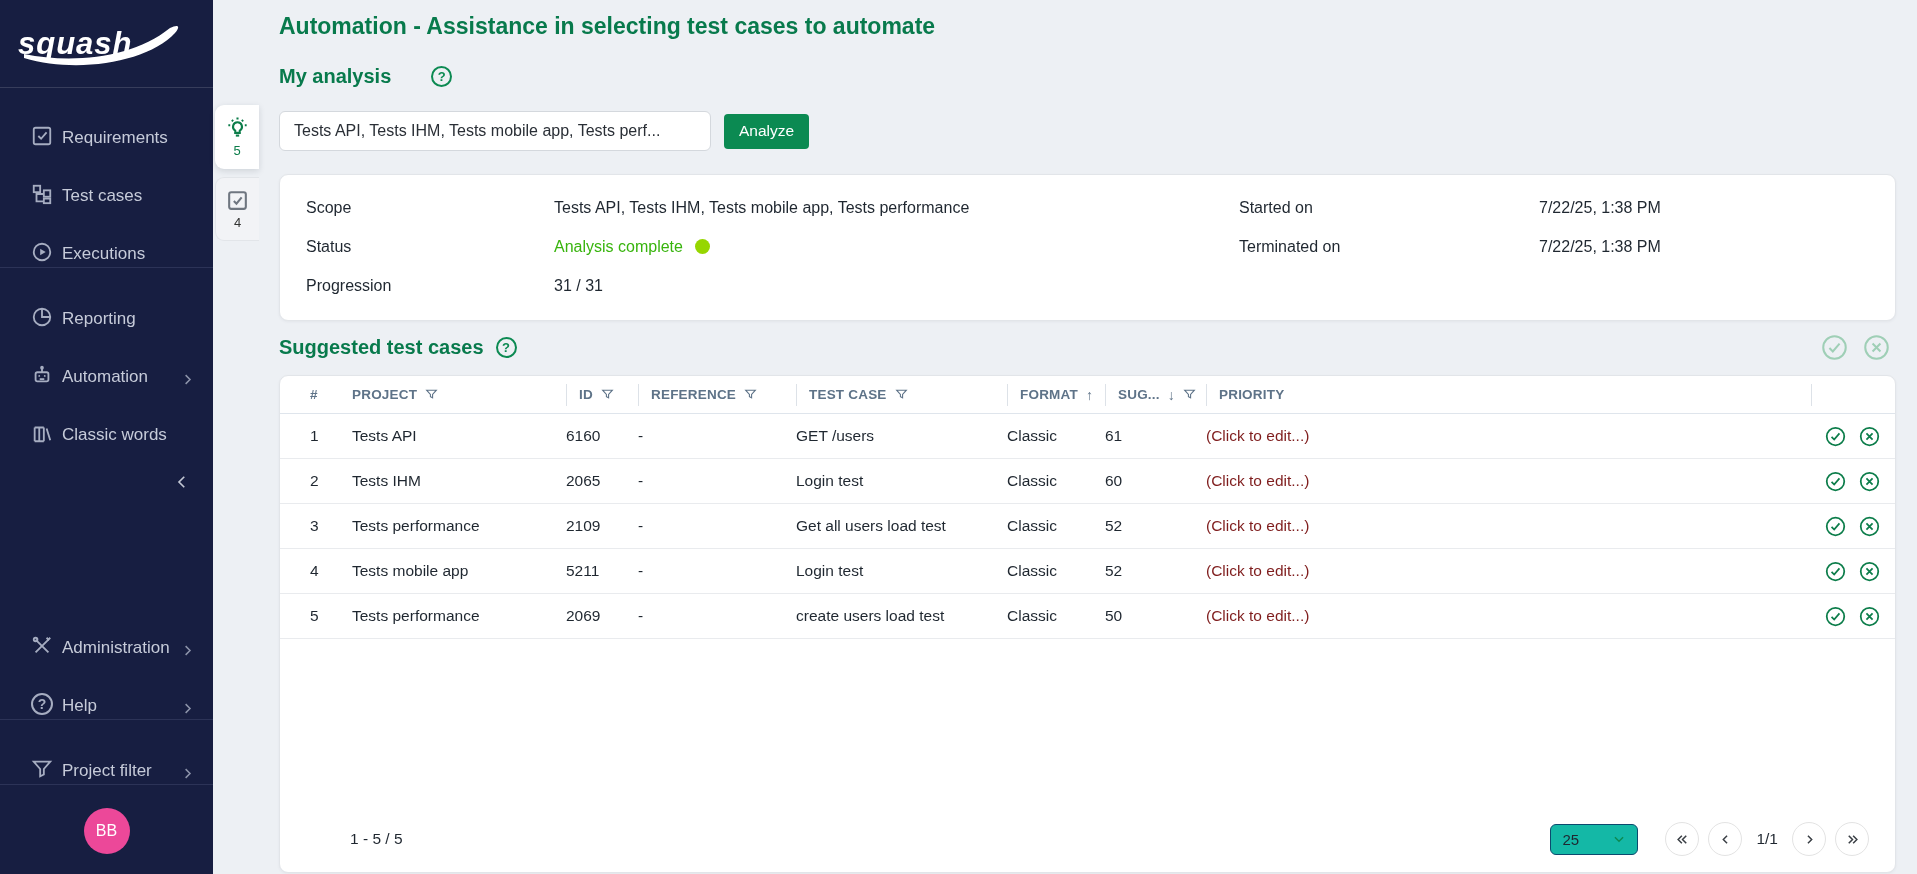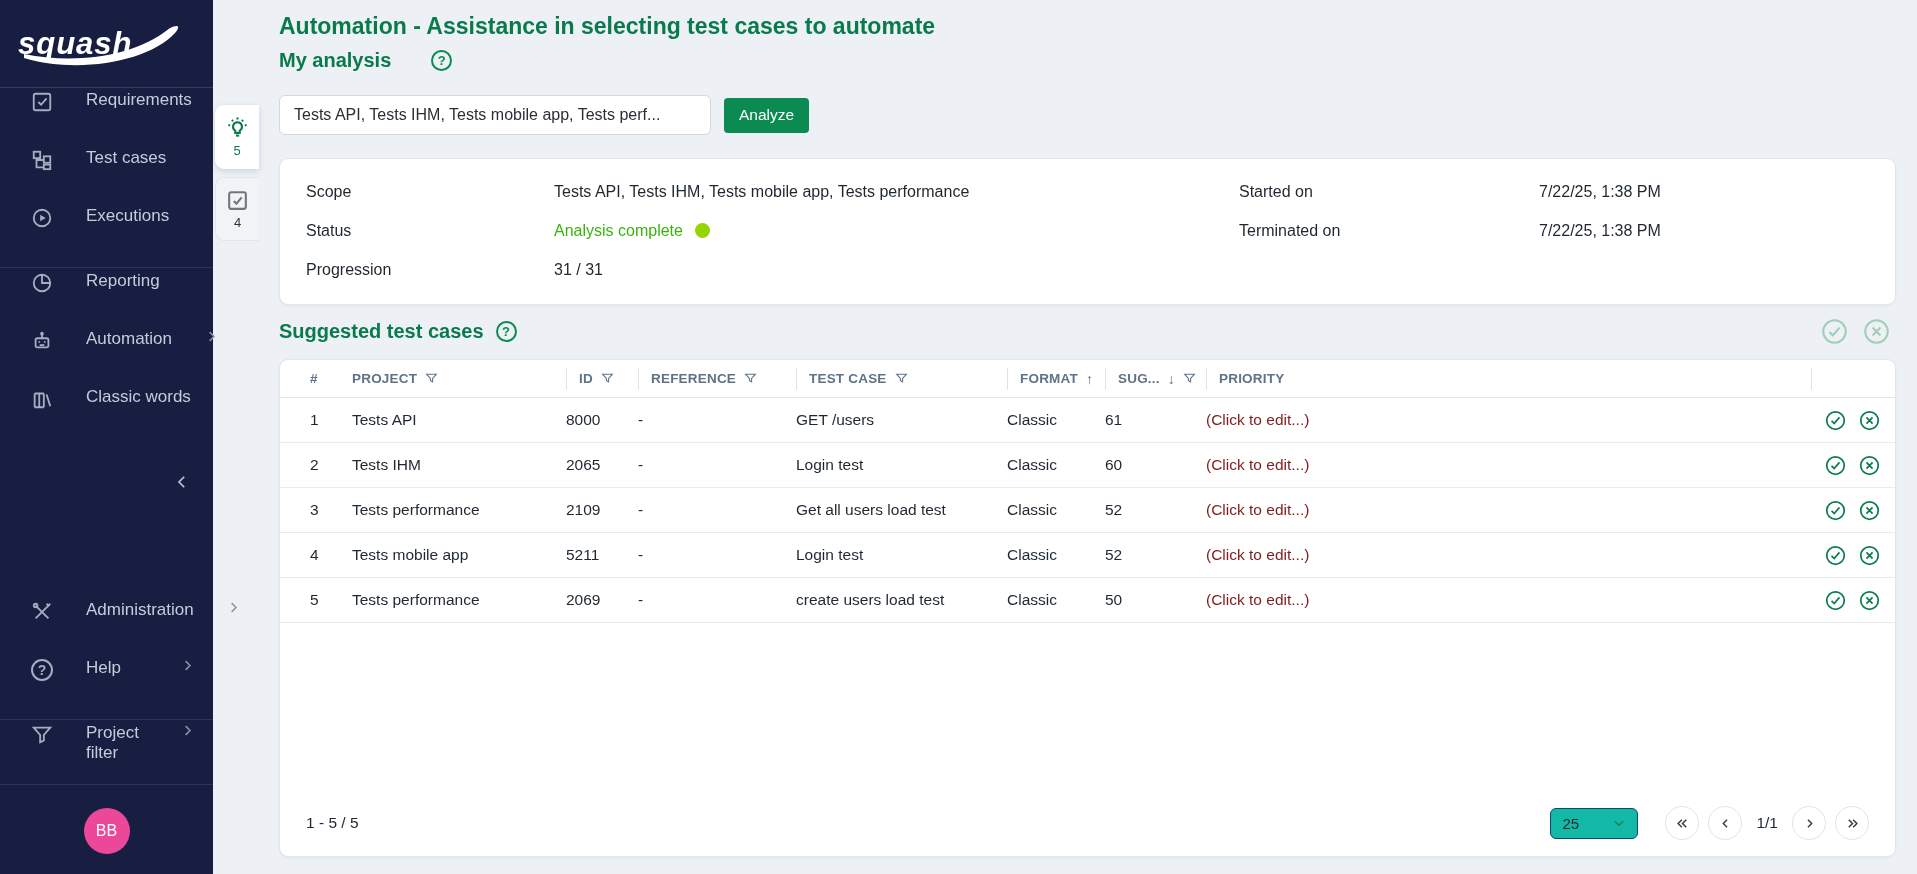--- a/index.html
+++ b/index.html
@@ -16,21 +16,21 @@
     display:flex; flex-direction:column; flex-shrink:0;
   }
   .logo {
     height:88px; border-bottom:1px solid rgba(255,255,255,.14);
     display:flex; align-items:center; padding-left:18px; position:relative;
   }
   .logo-text { font-size:31px; font-weight:bold; font-style:italic; color:#fff; letter-spacing:1px; z-index:1; }
   .logo-swoosh { position:absolute; left:18px; top:20px; width:170px; height:56px; }
   .nav { display:flex; flex-direction:column; flex:1; padding-top:2px; }
   .nav-item {
-    height:58px; display:flex; align-items:flex-start; gap:32px;
+    height:58px; display:flex; align-items:flex-end; gap:8px;
     padding:0 18px 0 30px; font-size:17px; cursor:pointer;
   }
   .nav-icon { width:24px; height:24px; color:#a6adc1; flex-shrink:0; display:flex; align-items:center; justify-content:center; }
   .nav-icon svg { width:22px; height:22px; }
   .nav-chevron { margin-left:auto; color:#8d94aa; display:flex; }
   .nav-chevron svg { width:15px; height:15px; }
   .nav-divider { height:1px; background:#2c3357; margin:3px 0; }
   .collapse-row { height:54px; display:flex; align-items:center; justify-content:flex-end; padding-right:22px; color:#c3c8d4; cursor:pointer; margin-top:10px; }
   .collapse-row svg { width:18px; height:18px; }
   .spacer { flex:1; }
@@ -54,21 +54,21 @@
   .rail-tab.inactive { background:#f2f3f6; border:1px solid #e2e5e9; border-right:none; }
   .rail-tab svg { width:25px; height:25px; }
   .rail-count { font-size:13px; }
   .rail-tab.active .rail-count { color:#0c7d4a; }
   .rail-tab.inactive .rail-count { color:#333; }
   .content { position:absolute; left:66px; right:21px; top:0; bottom:0; display:flex; flex-direction:column; }
   .page-title { margin-top:13px; font-size:23px; font-weight:bold; color:#087a4c; }
   .section-head { display:flex; align-items:center; gap:12px; color:#087a4c; }
   .section-title { font-size:20px; font-weight:bold; }
   .green-help { color:#0c8a52; width:21px; height:21px; border-width:2px; font-size:13px; cursor:pointer; }
-  .analysis-head { margin-top:9px;gap:40px; }
+  .analysis-head { margin-top:25px;gap:40px; }
   .analyze-row { margin-top:23px; display:flex; align-items:center; }
   .scope-input {
     width:432px; height:40px; border:1px solid #d4d8dd; border-radius:6px; background:#fff;
     padding:0 14px; font-size:16px; color:#2a2f36; font-family:"Liberation Sans",sans-serif; outline:none;
   }
   .analyze-btn {
     margin-left:13px; height:35px; padding:0 15px; background:#0b8a52; color:#fff; border:none;
     border-radius:4px; font-size:15.5px; cursor:pointer; font-family:"Liberation Sans",sans-serif;
   }
   .info-card {
@@ -90,21 +90,21 @@
   .thead { height:38px; border-bottom:1px solid #dfe5ec; color:#5e7388; font-size:13.5px; font-weight:bold; letter-spacing:.2px; }
   .th { display:flex; align-items:center; gap:8px; height:22px; cursor:pointer; }
   .th.sep { border-left:1px solid #dde2e8; padding-left:12px; }
   .th svg.funnel { width:13px; height:13px; }
   .sort-arrow { font-size:14px; font-weight:normal; }
   .trow { height:45px; border-bottom:1px solid #e9ebee; font-size:15.5px; color:#1f2730; }
   .c { overflow:hidden; white-space:nowrap; }
   .c-priority { color:#7f1d1d; cursor:pointer; }
   .c-actions { display:flex; gap:13px; justify-content:flex-start; padding-left:14px; }
   .c-actions svg { width:21px; height:21px; color:#0c7d4a; cursor:pointer; }
-  .tfoot { margin-top:auto; height:66px; display:flex; align-items:center; padding:0 26px; }
+  .tfoot { margin-top:auto; height:66px; display:flex; align-items:center; padding:0 26px;margin-left:44px; }
   .range-label { font-size:15.5px; }
   .pager { margin-left:auto; display:flex; align-items:center; gap:9px; }
   .page-size {
     width:88px; height:31px; border:1px solid #0c4a6e; border-radius:6px; background:#14b8a6;
     display:flex; align-items:center; padding:0 11px; font-size:15px; cursor:pointer; margin-right:18px;
   }
   .page-size svg { margin-left:auto; width:14px; height:14px; color:#0c8a52; }
   .pg-btn {
     width:34px; height:34px; border-radius:50%; background:#fff; border:1px solid #e3e3e3;
     display:flex; align-items:center; justify-content:center; color:#3a3f45; cursor:pointer;
@@ -359,21 +359,21 @@
         </div>
         <div class="th sep">
           <span>PRIORITY</span>
         </div>
         <div class="th sep"></div>
       </div>
 
       <div class="tgrid trow">
         <div class="c">1</div>
         <div class="c">Tests API</div>
-        <div class="c">8000</div>
+        <div class="c">6160</div>
         <div class="c">-</div>
         <div class="c">GET /users</div>
         <div class="c">Classic</div>
         <div class="c">61</div>
         <div class="c c-priority">(Click to edit...)</div>
         <div class="c c-actions">
           <svg viewBox="0 0 24 24" fill="none" stroke="currentColor" stroke-width="2">
               <circle cx="12" cy="12" r="10"></circle>
               <path d="M7.5 12.5l3 3 6-7"></path>
             </svg>

